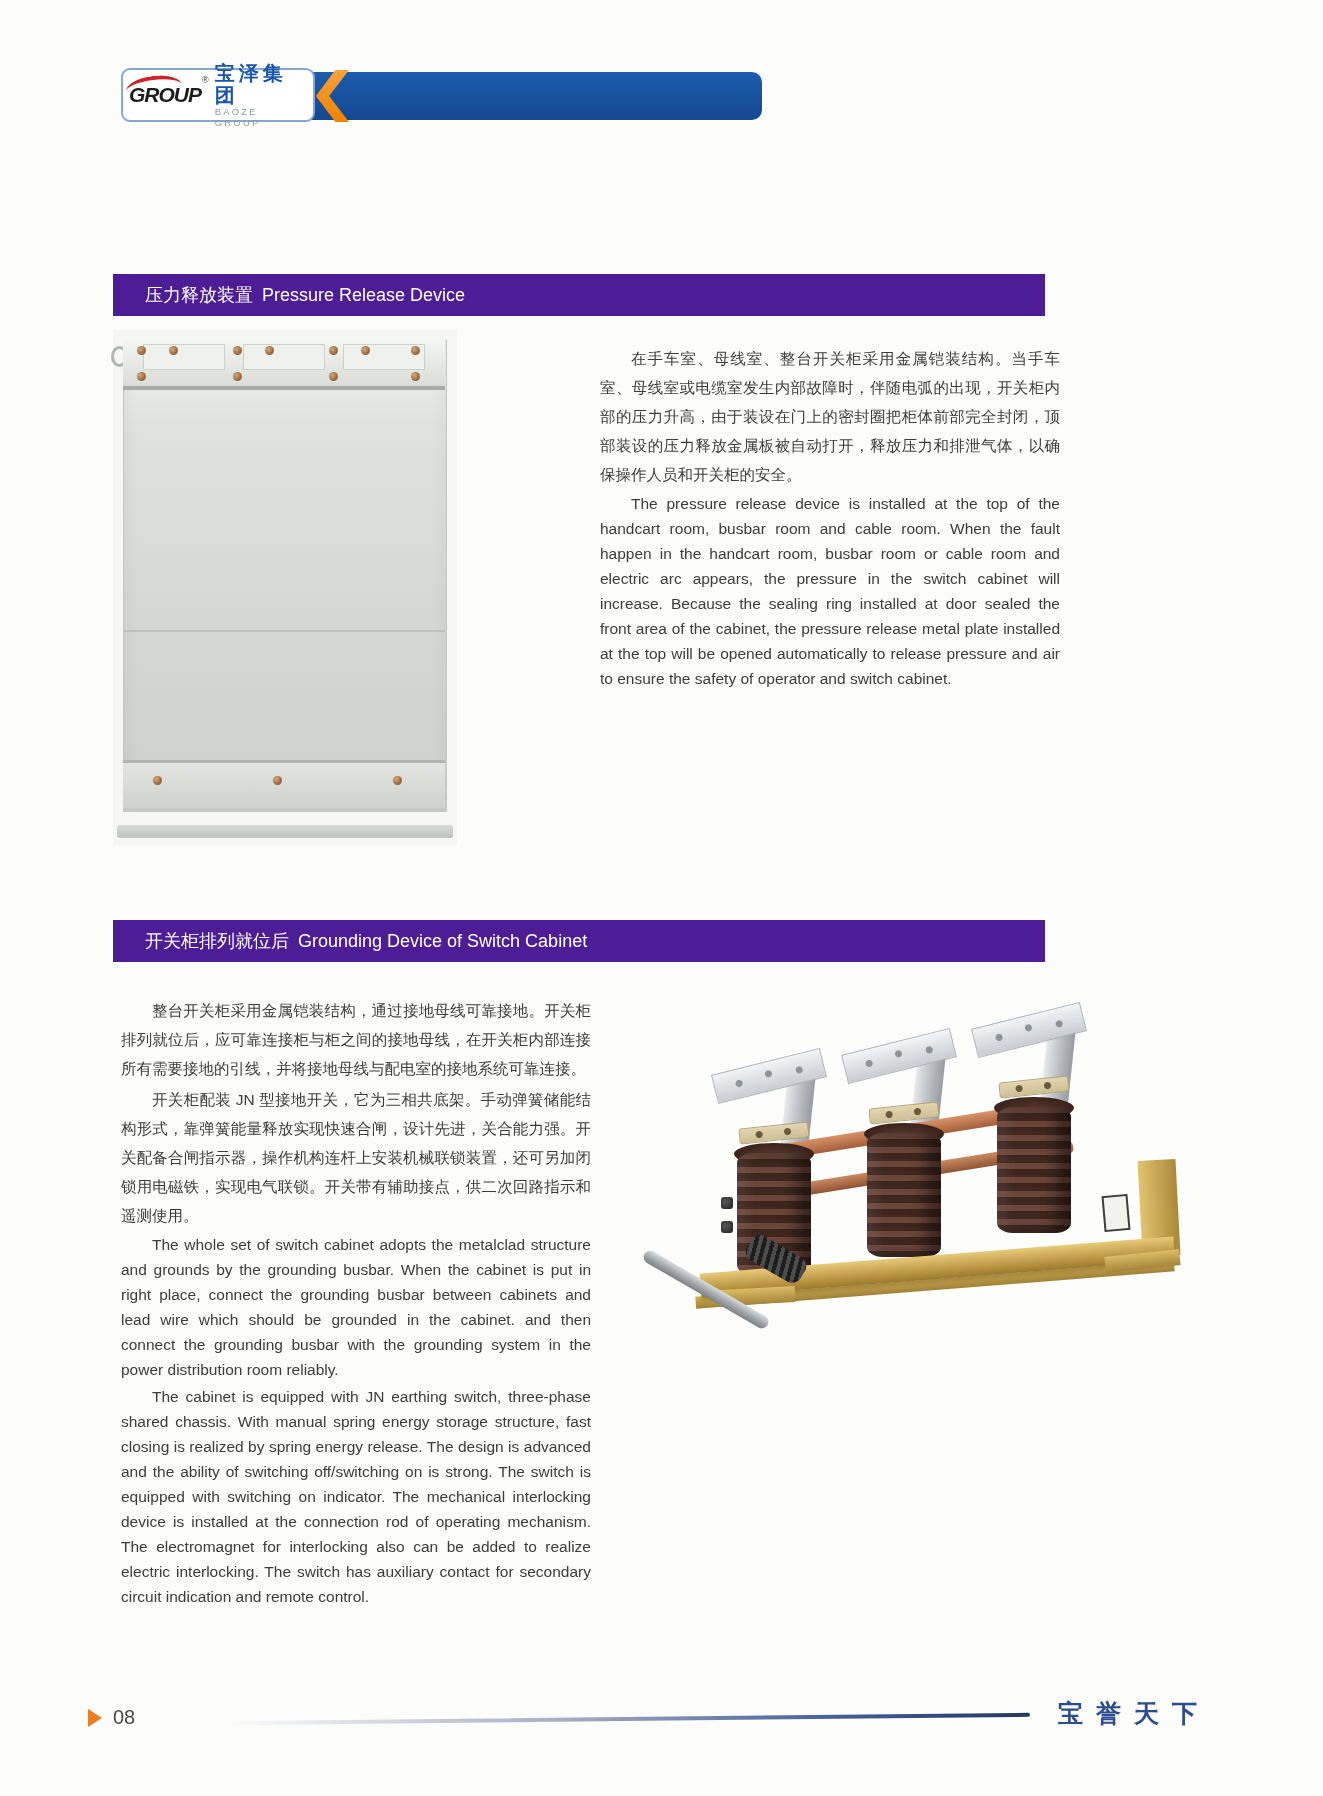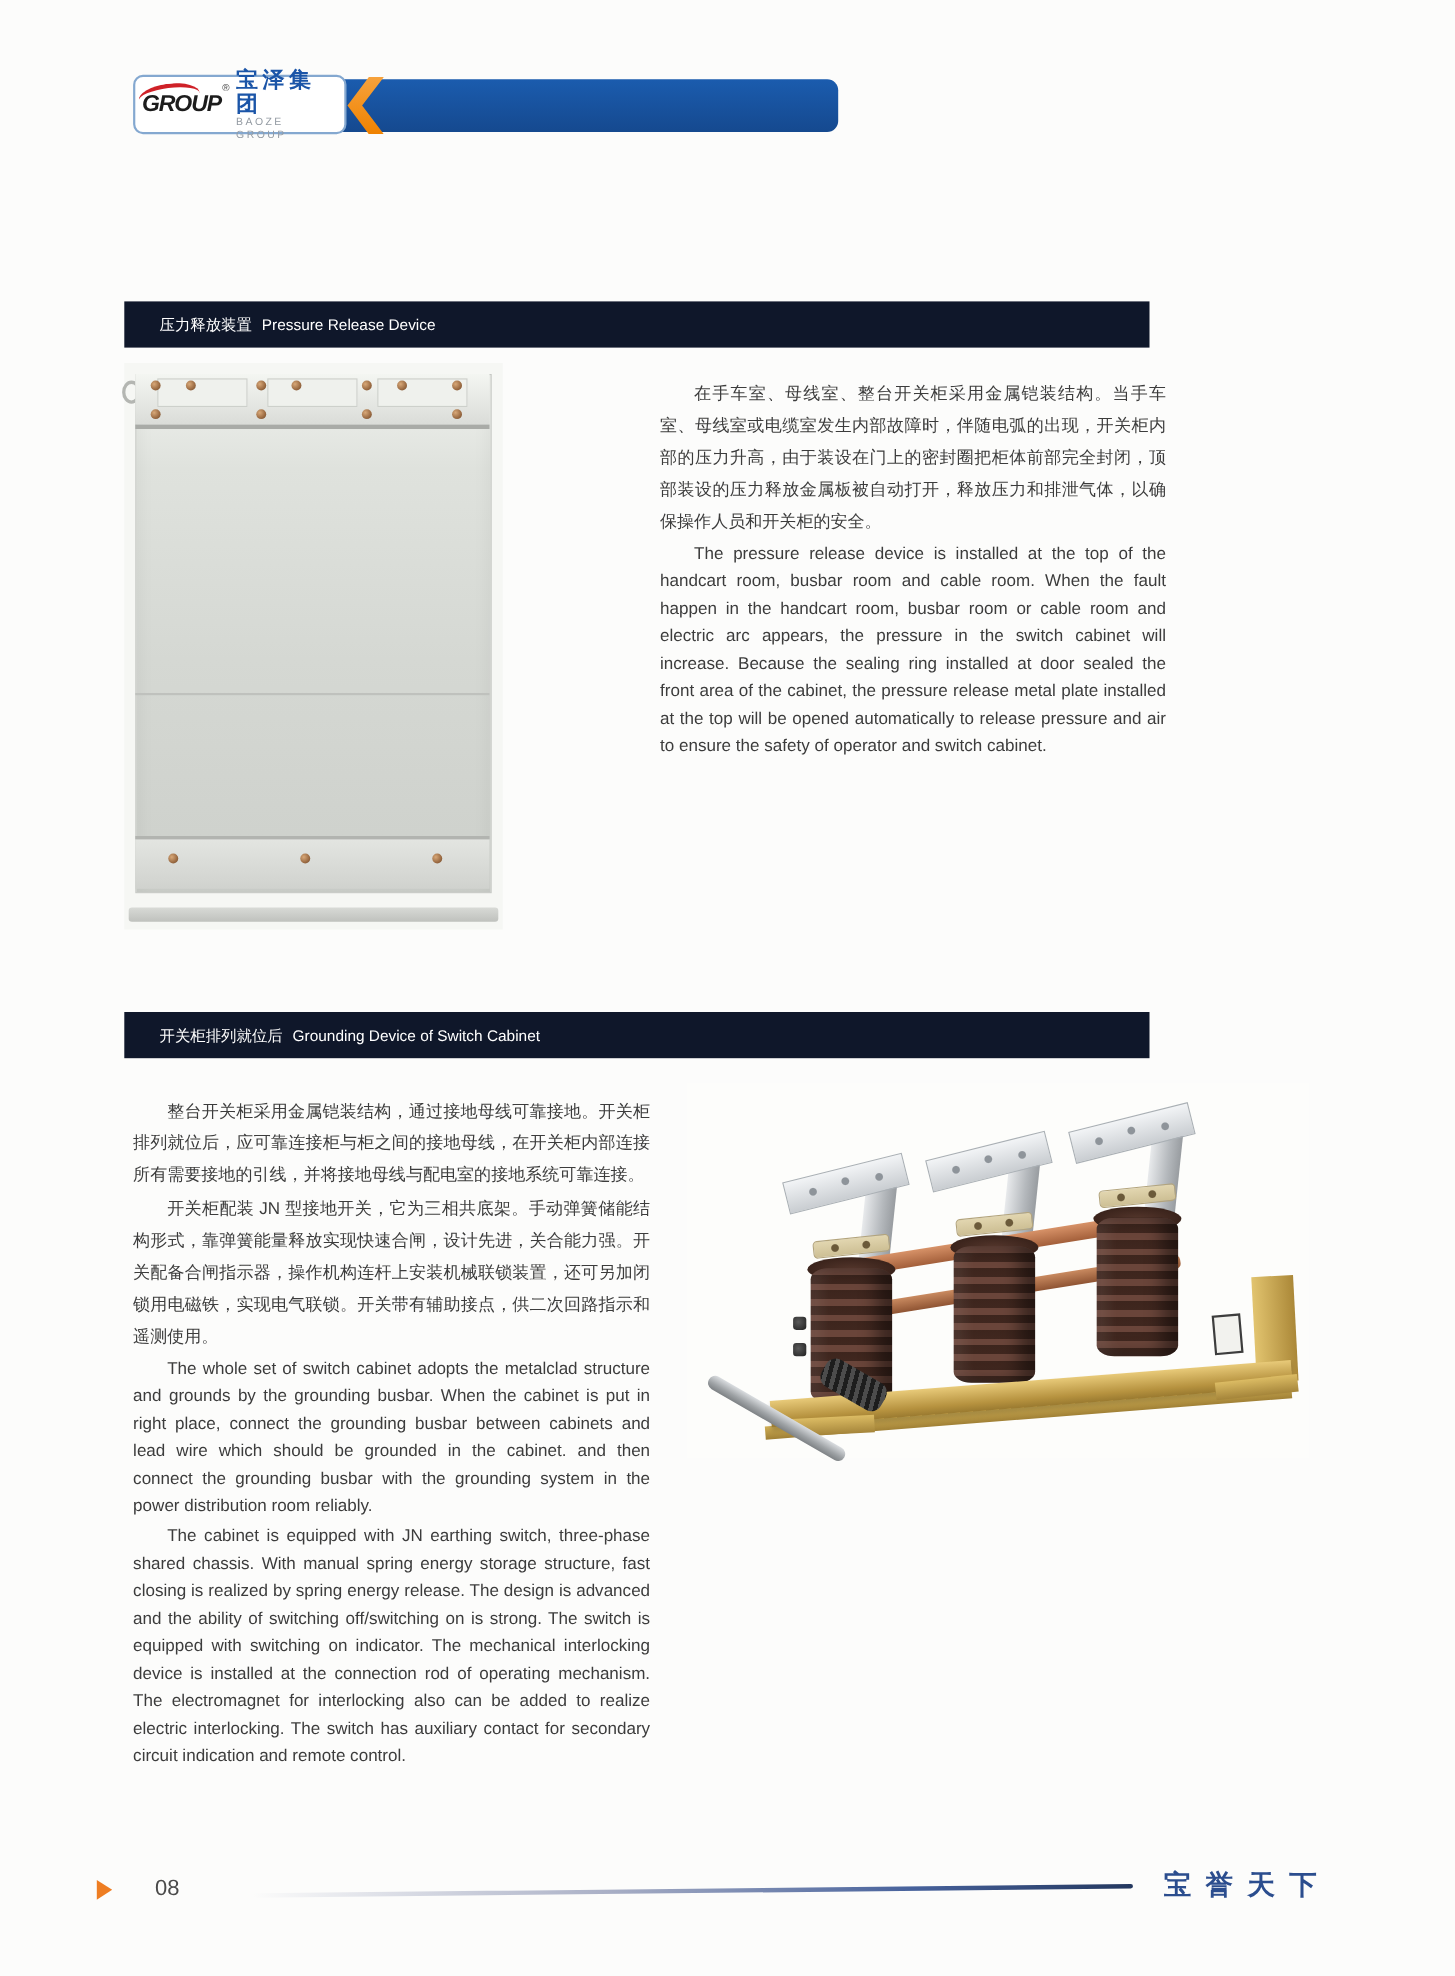--- a/index.html
+++ b/index.html
@@ -25,22 +25,22 @@
   .brand-wrap{position:relative;flex:0 0 auto;}
   .brand-text{font-style:italic;font-weight:900;font-size:21px;color:#1c1c1c;letter-spacing:-1px;}
   .brand-swoosh{position:absolute;left:-3px;top:-7px;width:56px;height:20px;
     border-top:4px solid #cf2128;border-radius:50%;transform:rotate(-7deg);}
   .brand-reg{font-size:9px;color:#444;vertical-align:top;position:relative;top:-8px;left:1px;}
   .company{margin-left:7px;display:flex;flex-direction:column;line-height:1.1;}
   .company-cn{font-size:20px;font-weight:bold;color:#1b55a8;letter-spacing:4px;}
   .company-en{font-size:9.5px;color:#939aa2;letter-spacing:2.2px;margin-top:1px;}
   
   .section-banner{position:absolute;left:113px;width:932px;height:42px;
-    background:#0f172a;color:#fff;line-height:42px;padding-left:32px;
-    box-sizing:border-box;font-size:14px;font-weight:400;white-space:nowrap;}
+    background:#4c1d95;color:#fff;line-height:42px;padding-left:32px;
+    box-sizing:border-box;font-size:18px;font-weight:400;white-space:nowrap;}
   .section-banner .en{margin-left:9px;}
   
   .textcol{position:absolute;}
   p.cn{font-size:15.5px;line-height:29px;text-align:justify;text-indent:2em;
     margin:0 0 2px 0;color:#3c3c3c;}
   p.en{font-size:15.5px;line-height:25px;text-align:justify;text-indent:2em;
     margin:1px 0 2px 0;color:#3c3c3c;}
   
   .photo1{position:absolute;left:113px;top:330px;width:344px;height:515px;
     background:#f6f7f4;}
@@ -105,21 +105,21 @@
   .rod{position:absolute;left:10px;top:298px;width:142px;height:13px;z-index:7;
     transform:rotate(30deg);border-radius:7px;
     background:linear-gradient(180deg,#dadde0,#9ea2a5 60%,#7e8285);}
   .nameplate{position:absolute;left:478px;top:210px;width:26px;height:36px;z-index:7;
     transform:rotate(-5deg);background:#f2f2ee;border:2px solid #3d3d3d;box-sizing:border-box;}
   .hexbolt{position:absolute;width:12px;height:12px;border-radius:3px;z-index:6;
     background:radial-gradient(circle at 40% 40%,#5a5a5a,#1f1f1f);}
   
   .foot-marker{position:absolute;left:88px;top:1709px;width:0;height:0;z-index:2;
     border-left:14px solid #ee7d22;border-top:9px solid transparent;border-bottom:9px solid transparent;}
-  .foot-page{position:absolute;left:113px;top:1706px;font-size:20px;color:#4a4a4a;margin-left:28px;}
+  .foot-page{position:absolute;left:113px;top:1706px;font-size:20px;color:#4a4a4a;}
   .foot-line{position:absolute;left:230px;top:1717px;width:800px;height:4px;
     transform:rotate(-0.6deg);border-radius:2px;
     background:linear-gradient(90deg,rgba(190,195,210,0) 0%,#aab0c6 40%,#46619b 75%,#24385f 100%);}
   .foot-slogan{position:absolute;left:1058px;top:1697px;
     font-family:"Liberation Serif","DejaVu Serif",serif;font-weight:bold;
     font-size:25px;letter-spacing:13px;color:#2b4d8e;white-space:nowrap;}
 </style>
 </head>
 <body>
 

